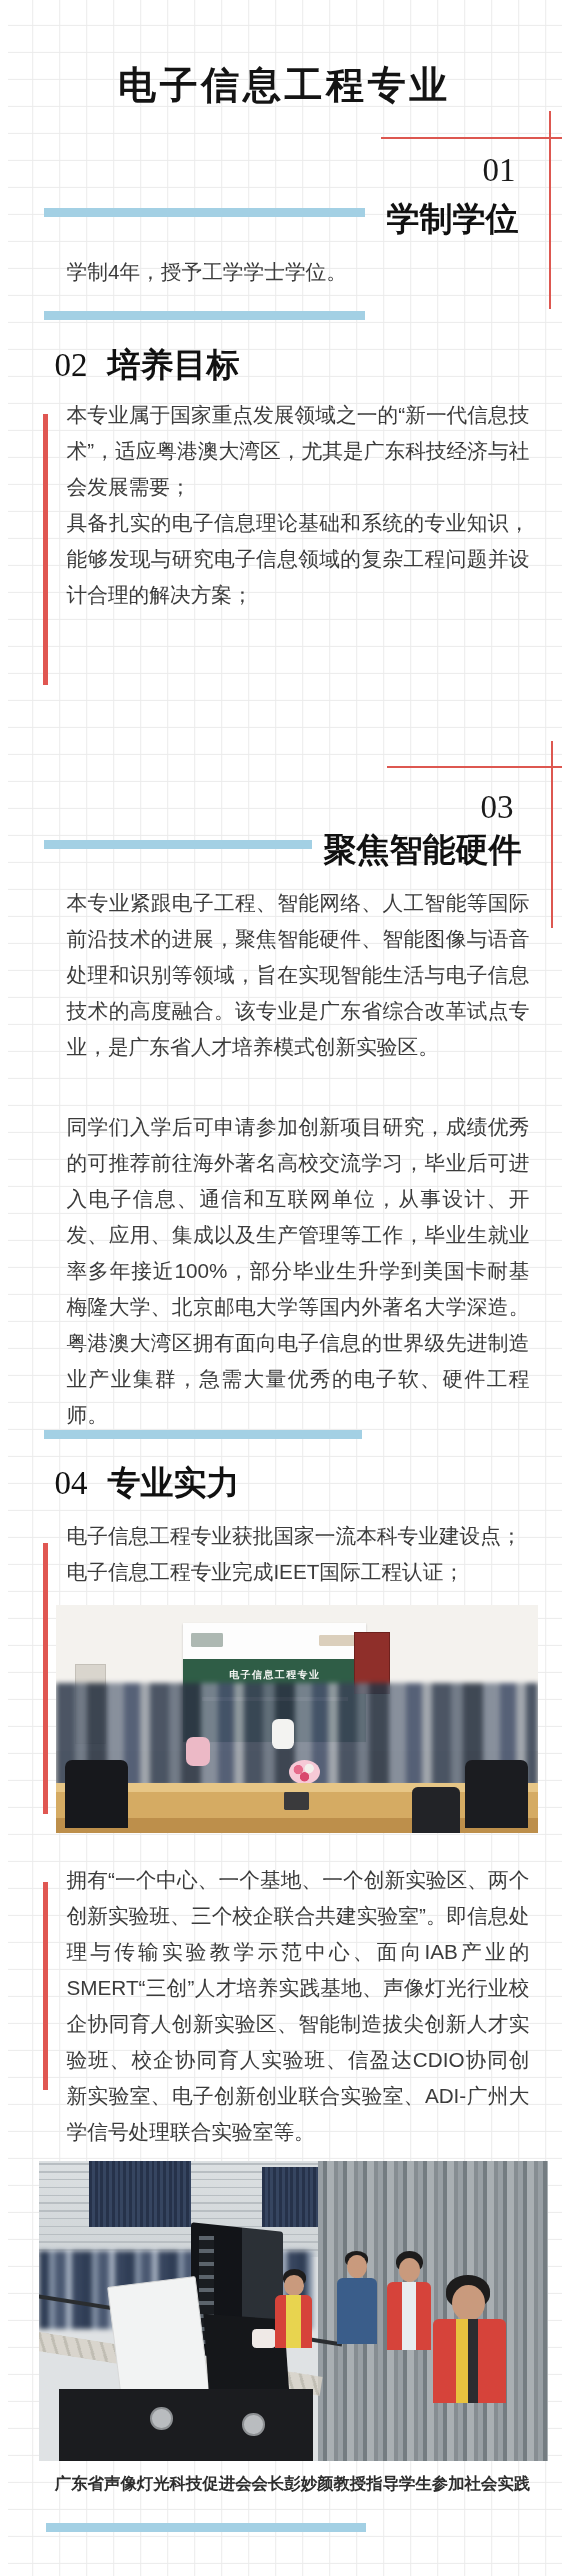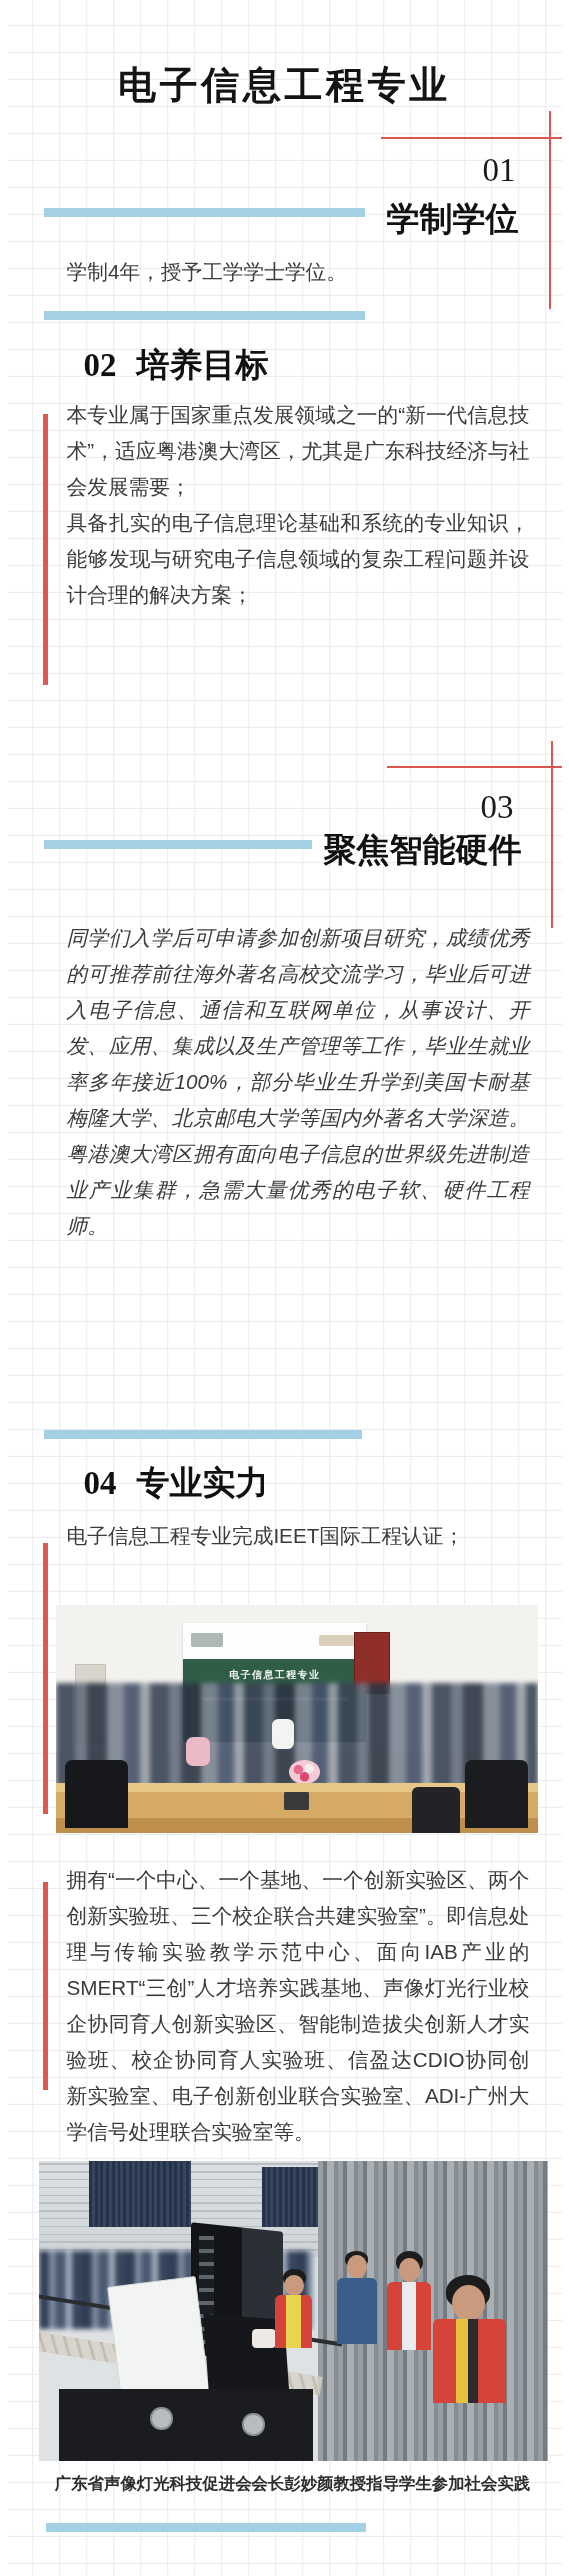--- a/index.html
+++ b/index.html
@@ -19,28 +19,28 @@
     width:100%;text-align:center;top:60px;left:0;
     font-size:38px;font-weight:700;letter-spacing:3.6px;color:#141414;
   }
   .red-hline{background:#dd5750;height:2.1px;}
   .red-vline{background:#dd5750;width:2.1px;}
   .red-vbar{background:#e05752;width:5px;}
   .blue-bar{background:#a3d0e4;}
   .sec-num{font-size:33px;color:#1a1a1a;font-weight:400;text-align:right;}
   .sec-title-right{font-size:33px;color:#111;font-weight:700;text-align:right;}
   .sec-heading{font-size:33px;color:#111;white-space:nowrap;}
-  .sec-heading .num{font-weight:700;margin-left:29px;}
+  .sec-heading .num{font-weight:400;}
   .sec-heading .ttl{font-weight:700;margin-left:20px;}
   .body-text{
     width:463px;font-size:20.7px;line-height:36px;color:#3b3b3b;
     text-align:justify;
   }
   .body-text p{margin:0;}
-  .body-text p.gap{margin-top:35px;font-style:italic;}
+  .body-text p.gap{margin-top:44px;}
   .caption{
     width:100%;left:8px;text-align:center;font-size:16.4px;font-weight:600;
     color:#2d2d2d;line-height:24px;
   }
   .photo{position:absolute;overflow:hidden;background:#e9e7e2;}
   .photo *{position:absolute;}
   
   .p1-wall{inset:0;background:linear-gradient(#f4f2ee 0 64%,#e8e4dd 64% 100%);}
   .p1-door{left:4%;top:26%;width:6%;height:34%;background:#d9d5cd;border:0.7px solid #c4c0b8;}
   .p1-banner{left:26.5%;top:8%;width:38%;height:52%;
@@ -129,29 +129,31 @@
     <p>本专业属于国家重点发展领域之一的“新一代信息技术”，适应粤港澳大湾区，尤其是广东科技经济与社会发展需要；</p>
     <p>具备扎实的电子信息理论基础和系统的专业知识，能够发现与研究电子信息领域的复杂工程问题并设计合理的解决方案；</p>
   </div>
 
   <div class="abs red-hline" style="left:379px;top:766px;width:188px;"></div>
   <div class="abs red-vline" style="left:543px;top:741px;height:187px;"></div>
   <div class="abs sec-num serif" style="right:48px;top:789px;">03</div>
   <div class="abs blue-bar" style="left:36px;top:840px;width:268px;height:8.5px;"></div>
   <div class="abs sec-title-right serif" style="right:40px;top:828px;">聚焦智能硬件</div>
   <div class="abs body-text" style="left:59px;top:885px;">
+    <p>本专业紧跟电子工程、智能网络、人工智能等国际前沿技术的进展，聚焦智能硬件、智能图像与语音处理和识别等领域，旨在实现智能生活与电子信息技术的高度融合。该专业是广东省综合改革试点专业，是广东省人才培养模式创新实验区。</p>
     <p class="gap">同学们入学后可申请参加创新项目研究，成绩优秀的可推荐前往海外著名高校交流学习，毕业后可进入电子信息、通信和互联网单位，从事设计、开发、应用、集成以及生产管理等工作，毕业生就业率多年接近100%，部分毕业生升学到美国卡耐基梅隆大学、北京邮电大学等国内外著名大学深造。粤港澳大湾区拥有面向电子信息的世界级先进制造业产业集群，急需大量优秀的电子软、硬件工程师。</p>
   </div>
 
   <div class="abs blue-bar" style="left:36px;top:1430px;width:318px;height:9.3px;"></div>
   <div class="abs sec-heading serif" style="left:47px;top:1461px;">
     <span class="num">04</span><span class="ttl">专业实力</span>
   </div>
   <div class="abs red-vbar" style="left:35px;top:1543px;height:271px;"></div>
   <div class="abs body-text" style="left:59px;top:1518px;">
+    <p>电子信息工程专业获批国家一流本科专业建设点；</p>
     <p>电子信息工程专业完成IEET国际工程认证；</p>
   </div>
 
   <div class="photo" style="left:48px;top:1605px;width:482px;height:228px;">
     <div class="p1-wall"></div>
     <div class="p1-door"></div>
     <div class="p1-banner">
       <div class="p1-banner-logo"></div>
       <div class="p1-banner-mark"></div>
       <div class="p1-banner-text">电子信息工程专业</div>

